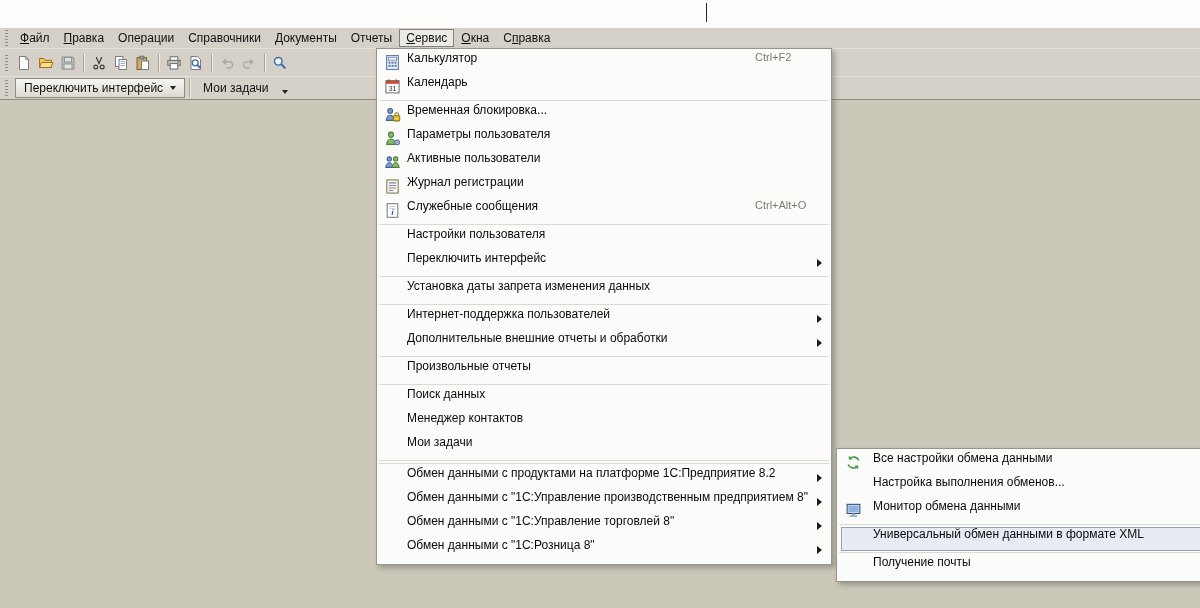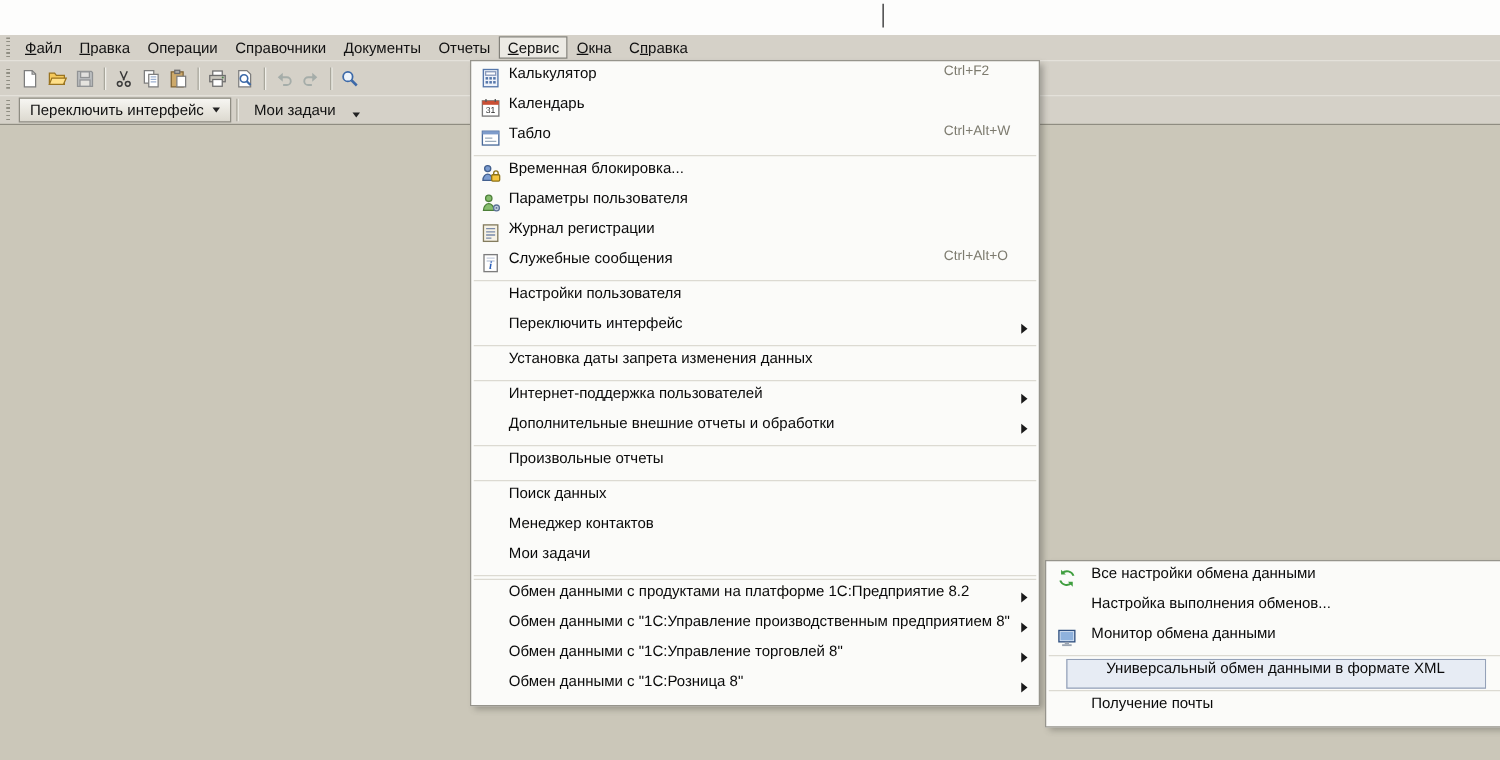--- a/index.html
+++ b/index.html
@@ -37,21 +37,21 @@
   #service-menu{left:376px;top:48px;width:456px}
   #exchange-submenu{left:836px;top:448px;width:370px}
   .menu-item{position:relative;height:24px;display:flex;align-items:flex-start;padding:0 24px 0 30px;white-space:nowrap}
   #exchange-submenu .menu-item{padding-left:36px}
   .menu-item .icon{position:absolute;left:7px;top:3px;width:17px;height:17px}
   #exchange-submenu .menu-item .icon{left:8px}
   .mi-label{color:#0a0a0a}
   .mi-shortcut{position:absolute;left:378px;color:#7d7b6f;font-size:11px}
   .mi-arrow{position:absolute;right:9px;top:8px;width:0;height:0;border-top:4px solid transparent;border-bottom:4px solid transparent;border-left:5px solid #1a1a1a}
   .menu-sep{height:1px;background:#dcdad2;margin:1px 2px 2px 2px}
-  .menu-item.highlighted{margin:0 16px;padding-left:26px;background:#e7ecf4;box-shadow:inset 0 0 0 1px #94a1b8}
+  .menu-item.highlighted{margin:0 4px;padding-left:26px;background:#e7ecf4;box-shadow:inset 0 0 0 1px #94a1b8}
   #exchange-submenu .menu-item.highlighted{padding-left:32px}
 </style>
 </head>
 <body>
 
 <div class="screen">
   <div class="top-strip">
     <div class="caret"></div>
   </div>
 
@@ -215,31 +215,20 @@
         <span class="icon">
           <svg viewBox="0 0 16 16">
             <rect x="1.8" y="2.5" width="12.4" height="11.5" fill="#fff" stroke="#777"></rect>
             <rect x="1.8" y="2.5" width="12.4" height="3" fill="#c94f35"></rect>
             <path d="M4.5 1.2v2.2M11.5 1.2v2.2" stroke="#555"></path>
             <text x="8" y="12" font-size="6.5" text-anchor="middle" fill="#2a2a2a" font-family="sans-serif">31</text>
           </svg>
         </span>
         <span class="mi-label">Календарь</span>
       </div>
-      <div class="menu-item">
-        <span class="icon">
-          <svg viewBox="0 0 16 16">
-            <rect x="1.8" y="2.8" width="12.4" height="10.4" fill="#fff" stroke="#4a6a9a"></rect>
-            <rect x="1.8" y="2.8" width="12.4" height="2.4" fill="#7e9ccb"></rect>
-            <path d="M3.8 8h5.5M3.8 10.5h8.5" stroke="#99aabb" fill="none"></path>
-          </svg>
-        </span>
-        <span class="mi-label">Табло</span>
-        <span class="mi-shortcut">Ctrl+Alt+W</span>
-      </div>
       <div class="menu-sep"></div>
       <div class="menu-item">
         <span class="icon">
           <svg viewBox="0 0 16 16">
             <circle cx="5.8" cy="4.6" r="2.3" fill="#7b9cd0" stroke="#43608e"></circle>
             <path d="M2.2 13.5c0-3.2 2-4.8 3.6-4.8s3.6 1.6 3.6 4.8z" fill="#7b9cd0" stroke="#43608e"></path>
             <rect x="8.8" y="9.2" width="6" height="4.8" rx=".8" fill="#f4c53d" stroke="#8e7316"></rect>
             <path d="M10.3 9.2V8a1.7 1.7 0 0 1 3.4 0v1.2" fill="none" stroke="#8e7316"></path>
           </svg>
         </span>
@@ -252,20 +241,31 @@
             <path d="M2.6 13.5c0-3.4 2.3-5.1 4-5.1s4 1.7 4 5.1z" fill="#86bd6d" stroke="#4c7f38"></path>
             <circle cx="12.4" cy="11.6" r="2.2" fill="#c2cfe2" stroke="#5c7396"></circle>
             <circle cx="12.4" cy="11.6" r=".7" fill="#5c7396"></circle>
           </svg>
         </span>
         <span class="mi-label">Параметры пользователя</span>
       </div>
       <div class="menu-item">
         <span class="icon">
           <svg viewBox="0 0 16 16">
+            <circle cx="5" cy="4.6" r="2" fill="#7b9cd0" stroke="#43608e"></circle>
+            <path d="M1.8 12.6c0-2.8 1.8-4.3 3.2-4.3s3.2 1.5 3.2 4.3z" fill="#7b9cd0" stroke="#43608e"></path>
+            <circle cx="11" cy="4.6" r="2" fill="#86bd6d" stroke="#4c7f38"></circle>
+            <path d="M7.8 12.6c0-2.8 1.8-4.3 3.2-4.3s3.2 1.5 3.2 4.3z" fill="#86bd6d" stroke="#4c7f38"></path>
+          </svg>
+        </span>
+        <span class="mi-label">Активные пользователи</span>
+      </div>
+      <div class="menu-item">
+        <span class="icon">
+          <svg viewBox="0 0 16 16">
             <rect x="2.6" y="1.8" width="10.8" height="12.4" fill="#f6f2e6" stroke="#847c5e"></rect>
             <path d="M4.6 4.6h6.8M4.6 7h6.8M4.6 9.4h6.8M4.6 11.8h4" stroke="#7a8baa" fill="none"></path>
           </svg>
         </span>
         <span class="mi-label">Журнал регистрации</span>
       </div>
       <div class="menu-item">
         <span class="icon">
           <svg viewBox="0 0 16 16">
             <rect x="3" y="1.6" width="10" height="12.8" fill="#fff" stroke="#7d7d7d"></rect>

